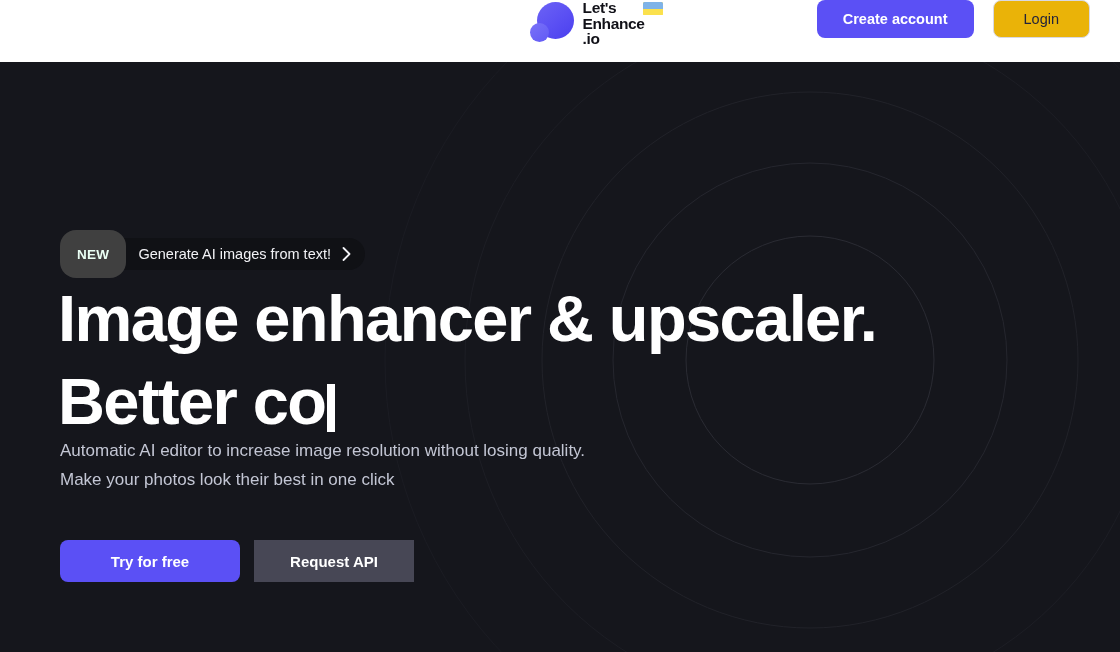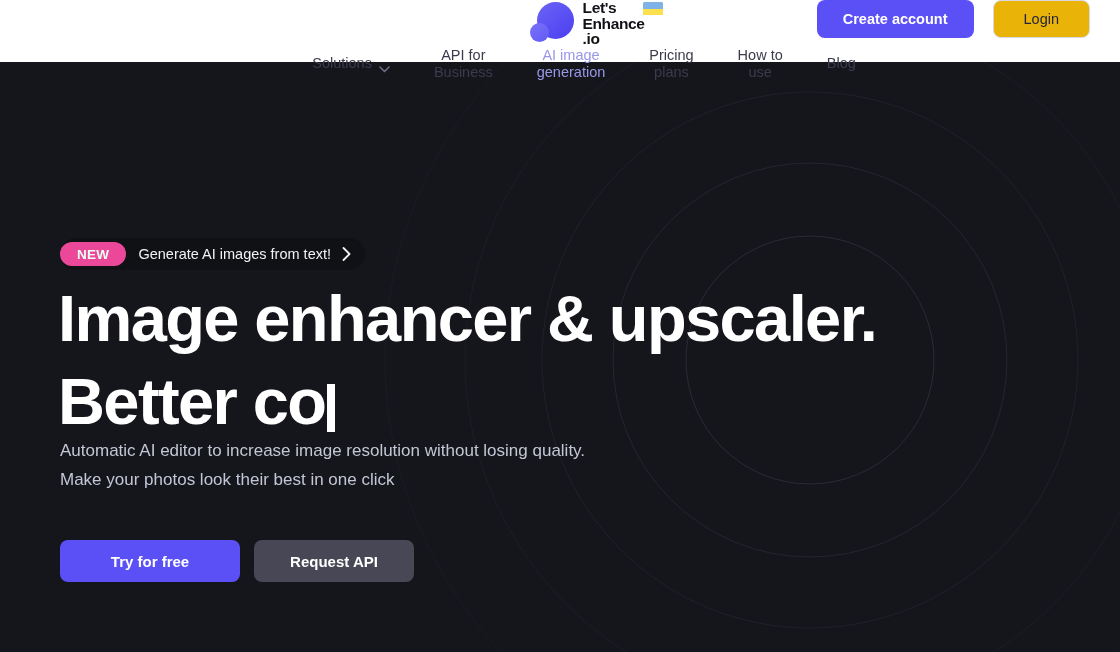--- a/index.html
+++ b/index.html
@@ -130,26 +130,26 @@
 
   .badge {
     position:absolute; top:176px; left:60px;
     display:flex; align-items:center;
     height:32px;
     background:#101115;
     border-radius:16px;
     padding-right:14px;
   }
   .badge-pill {
-    background:#ec4899;
+    background:#404040;
     color:#eafff4;
     font-size:13.5px;
     font-weight:bold;
     letter-spacing:0.3px;
-    height:24px;
+    height:48px;
     border-radius:16px;
     padding:0 17px;
     display:flex; align-items:center;
   }
   .badge-text {
     color:#f2f2f6;
     font-size:14.5px;
     margin-left:12px;
   }
   .badge-chevron {
@@ -193,21 +193,21 @@
     width:180px; height:42px;
     border-radius:8px;
     display:flex; align-items:center; justify-content:center;
     cursor:pointer; border:none;
     font-family:inherit;
   }
   .btn-secondary {
     background:#474755; color:#ffffff;
     font-size:15px; font-weight:bold;
     width:160px; height:42px;
-    border-radius:8px;
+    border-radius:0;
     display:flex; align-items:center; justify-content:center;
     cursor:pointer; border:none;
     font-family:inherit;
   }
 
   
   .dropzone {
     position:absolute;
     left:640px; top:270px;
     width:340px;
@@ -240,39 +240,20 @@
         <span>Let's</span>
         <span>Enhance</span>
         <span>.io</span>
         <div class="flag">
           <div class="top"></div>
           <div class="bot"></div>
         </div>
       </div>
     </div>
 
-    <nav class="nav">
-      <div class="nav-item with-caret">
-        <span>Solutions</span>
-        <span class="caret">
-          <svg width="11" height="7" viewBox="0 0 11 7" fill="none">
-            <path d="M1 1L5.5 5.5L10 1" stroke="#6d6d85" stroke-width="1.6" stroke-linecap="round" stroke-linejoin="round"></path>
-          </svg>
-        </span>
-      </div>
-      <div class="nav-item">API for
-Business</div>
-      <div class="nav-item accent">AI image
-generation</div>
-      <div class="nav-item">Pricing
-plans</div>
-      <div class="nav-item">How to
-use</div>
-      <div class="nav-item">Blog</div>
-    </nav>
 
     <div class="header-actions">
       <button class="btn-create">Create account</button>
       <button class="btn-login">Login</button>
     </div>
   </div>
 
   <div class="hero">
 
     <svg class="rings" viewBox="0 0 1120 590">

